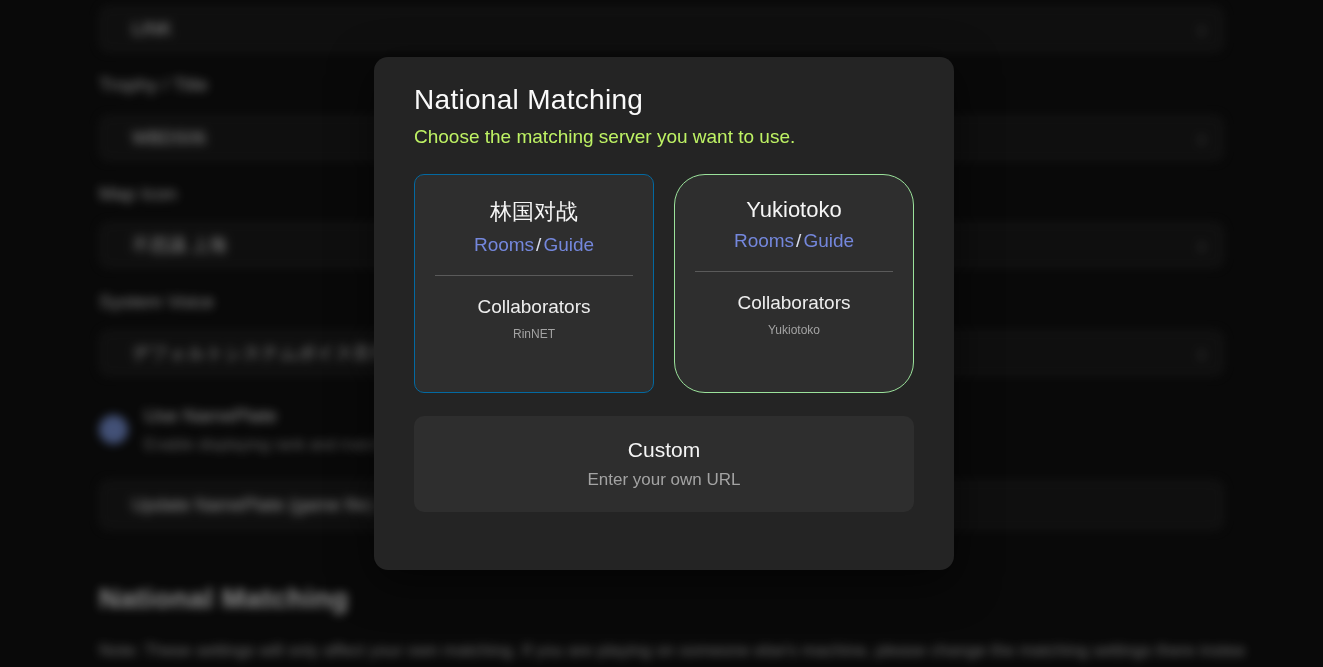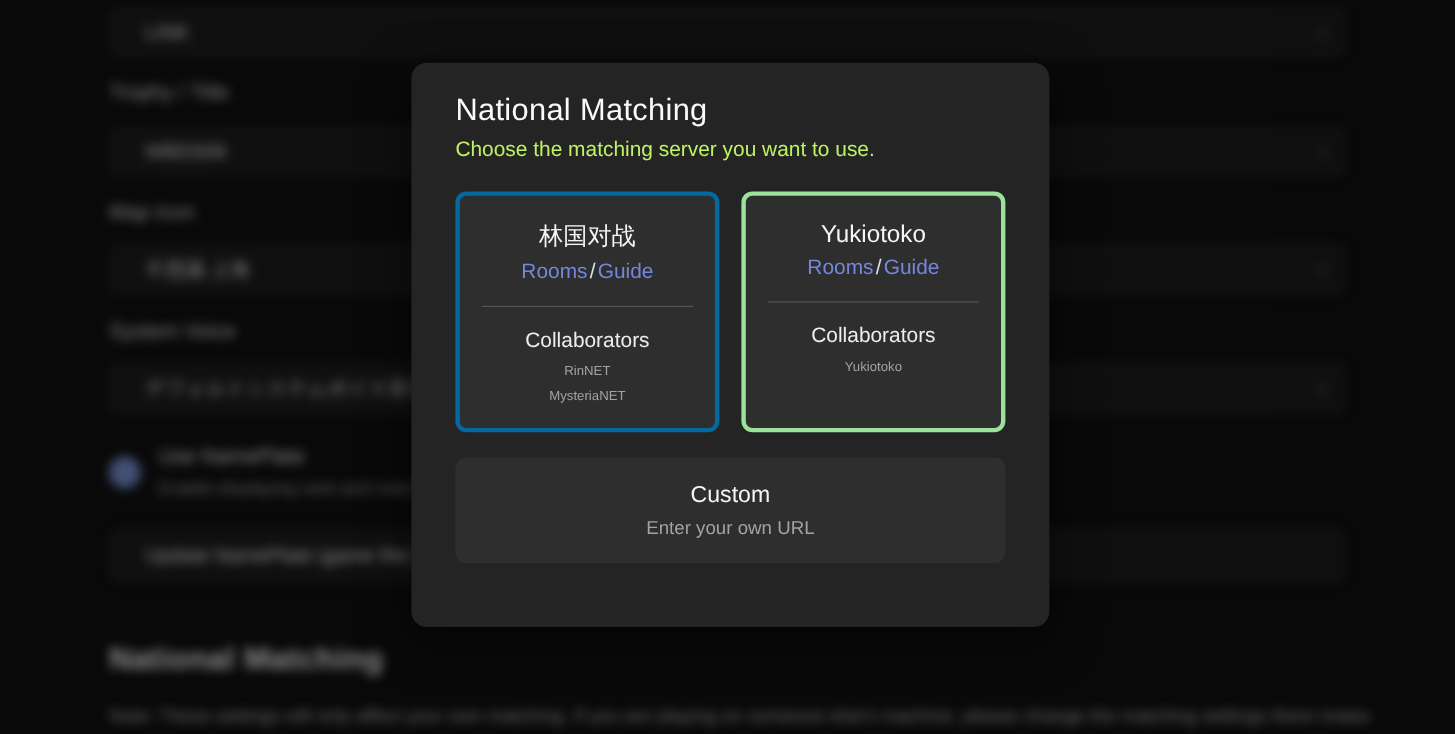--- a/index.html
+++ b/index.html
@@ -60,24 +60,24 @@
     padding: 27px 40px; color: #f0f0f0;
   }
   .modal-title { font-size: 28px; font-weight: 500; color: #fafafa; letter-spacing: 0.3px; }
   .modal-subtitle { margin-top: 10px; font-size: 19px; color: #bef264; font-weight: 400; }
 
   .server-grid {
     margin-top: 26px;
     display: grid; grid-template-columns: 1fr 1fr; gap: 20px;
   }
   .server-card {
-    background: #2e2e2e; border: 4px solid #0369a1; border-radius: 10px;
+    background: #2e2e2e; border: 1px solid #0369a1; border-radius: 10px;
     height: 219px; padding: 22px 16px; text-align: center; cursor: pointer;
   }
-  .server-card.selected { border-color: #9be29b; }
+  .server-card.selected { border-color: #9be29b; border-radius: 31px; }
   .server-name { font-size: 22px; color: #f5f5f5; }
   .server-links { margin-top: 7px; font-size: 19px; }
   .server-links a { color: #7487dc; text-decoration: none; cursor: pointer; margin-top: 44px; }
   .link-sep { color: #dde1ee; padding: 0 2px; }
   .card-divider {
     border: none; border-top: 1px solid #5a5a5a;
     width: calc(100% - 8px); margin: 19px auto 20px auto;
   }
   .collab-title { font-size: 19px; color: #ededed; }
   .collab-name { font-size: 12px; color: #a3a3a3; margin-top: 9px; }
@@ -139,21 +139,20 @@
   <div class="server-grid">
 
     <div class="server-card">
       <div class="server-name">林国对战</div>
       <div class="server-links">
         <a>Rooms</a><span class="link-sep">/</span><a>Guide</a>
       </div>
       <hr class="card-divider">
       <div class="collab-title">Collaborators</div>
       <div class="collab-name">RinNET</div>
-      <div class="collab-name">MysteriaNET</div>
     </div>
 
     <div class="server-card selected">
       <div class="server-name">Yukiotoko</div>
       <div class="server-links">
         <a>Rooms</a><span class="link-sep">/</span><a>Guide</a>
       </div>
       <hr class="card-divider">
       <div class="collab-title">Collaborators</div>
       <div class="collab-name">Yukiotoko</div>

